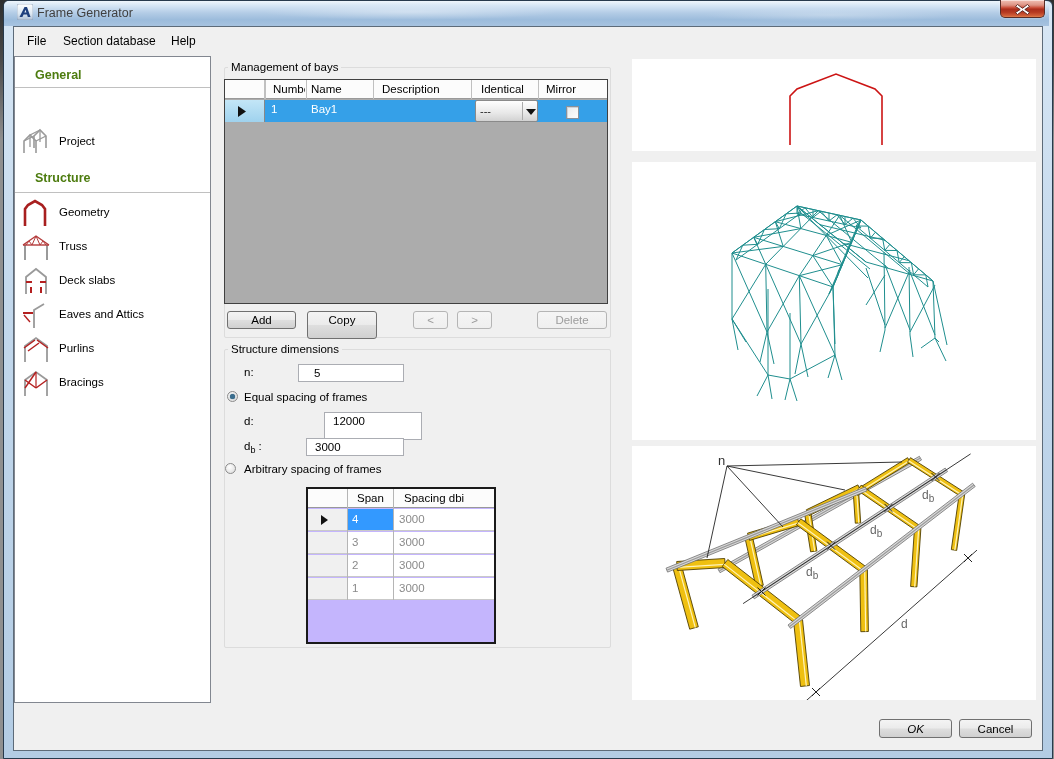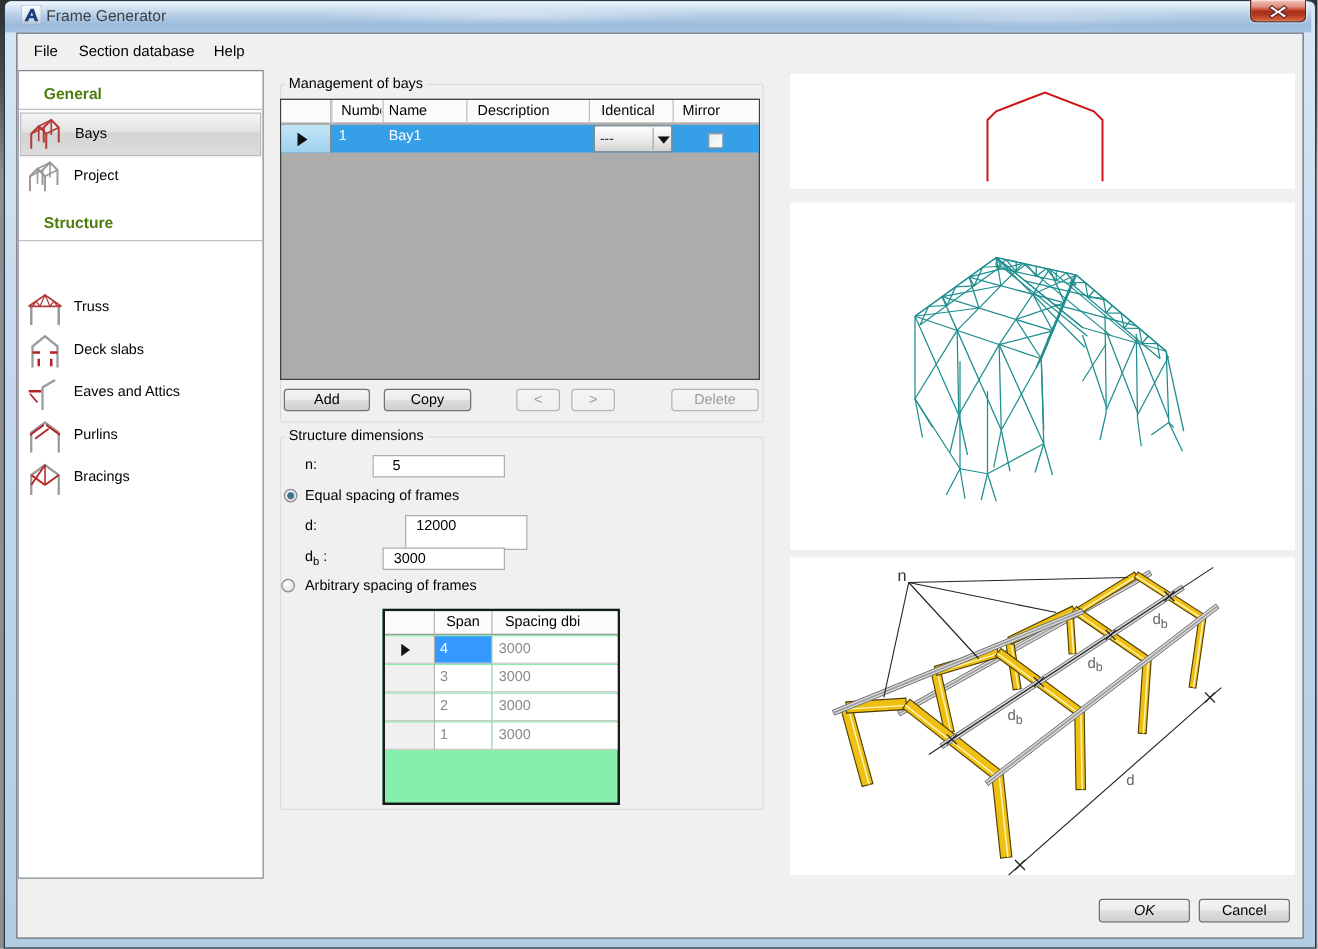--- a/index.html
+++ b/index.html
@@ -44,46 +44,40 @@
 <div class="abs" style="left:1000px;top:0;width:45px;height:18px;border:1px solid #5a2d27;border-top:none;border-radius:0 0 5px 5px;background:linear-gradient(180deg,#f2c0b4 0%,#dd9384 30%,#c94a35 46%,#aa2e1c 54%,#b63a22 72%,#d4643c 95%,#e28a4e 100%);box-shadow:inset 0 1px 0 rgba(255,255,255,0.5), 0 0 2px rgba(255,255,255,0.5);"></div>
 <svg class="abs" width="45" height="18" style="left:1000px;top:0">
     <path d="M17.5 4.5 L22.5 8.3 L27.5 4.5 L29.5 6.5 L24.8 9.5 L29.5 12.5 L27.5 14.5 L22.5 10.7 L17.5 14.5 L15.5 12.5 L20.2 9.5 L15.5 6.5 Z" fill="#fff" stroke="#55241e" stroke-width="0.9"></path>
   </svg>
 <div class="menu" style="left:27px;">File</div>
 <div class="menu" style="left:63px;">Section database</div>
 <div class="menu" style="left:171px;">Help</div>
 <div class="navpanel">
 <div class="navhdr" style="top:11px;">General</div>
 <div class="sep" style="top:30px;"></div>
-<div class="navitem" style="top:33px;height:35px;background:linear-gradient(180deg,#f4f4f4,#e2e2e2 45%,#d3d3d3 46%,#dcdcdc);border:1px solid #bcbcbc;">
-      <svg width="34" height="30" viewBox="0 0 34 30" style="position:absolute;left:4px;top:50%;margin-top:-15px">
-        <polyline points="4,26 4,14 10,8 16,14 16,26" fill="none" stroke="#b43a3a" stroke-width="1.6"></polyline>
-        <polyline points="14,21 14,9 20,3 26,9 26,21" fill="none" stroke="#b43a3a" stroke-width="1.6"></polyline>
-        <line x1="4" y1="14" x2="14" y2="9" stroke="#b43a3a" stroke-width="1.3"></line>
-        <line x1="10" y1="8" x2="20" y2="3" stroke="#b43a3a" stroke-width="1.3"></line>
-        <line x1="16" y1="14" x2="26" y2="9" stroke="#b43a3a" stroke-width="1.3"></line>
-        <line x1="10" y1="8" x2="10" y2="20" stroke="#b43a3a" stroke-width="1.3"></line>
-        <line x1="20" y1="3" x2="20" y2="15" stroke="#b43a3a" stroke-width="1.3"></line>
-      </svg>
-      <span>Bays</span>
-    </div>
 <div class="navitem" style="top:68px;height:34px;">
       <svg width="34" height="30" viewBox="0 0 34 30" style="position:absolute;left:4px;top:50%;margin-top:-15px">
         <polyline points="4,26 4,14 10,8 16,14 16,26" fill="none" stroke="#9a9a9a" stroke-width="1.6"></polyline>
         <polyline points="14,21 14,9 20,3 26,9 26,21" fill="none" stroke="#9a9a9a" stroke-width="1.6"></polyline>
         <line x1="4" y1="14" x2="14" y2="9" stroke="#9a9a9a" stroke-width="1.3"></line>
         <line x1="10" y1="8" x2="20" y2="3" stroke="#9a9a9a" stroke-width="1.3"></line>
         <line x1="16" y1="14" x2="26" y2="9" stroke="#9a9a9a" stroke-width="1.3"></line>
         <line x1="10" y1="8" x2="10" y2="20" stroke="#9a9a9a" stroke-width="1.3"></line>
         <line x1="20" y1="3" x2="20" y2="15" stroke="#9a9a9a" stroke-width="1.3"></line>
       </svg>
       <span>Project</span>
     </div>
 <div class="navhdr" style="top:114px;">Structure</div>
 <div class="sep" style="top:135px;"></div>
+<div class="navitem" style="top:139px;height:34px;">
+      <svg width="34" height="30" viewBox="0 0 34 30" style="position:absolute;left:4px;top:50%;margin-top:-15px">
+        <polyline points="5,28 5,11 8,7 15,3 22,7 25,11 25,28" fill="none" stroke="#a81f1f" stroke-width="2.6"></polyline>
+      </svg>
+      <span>Geometry</span>
+    </div>
 <div class="navitem" style="top:173px;height:34px;padding-left:20px;">
       <svg width="34" height="30" viewBox="0 0 34 30" style="position:absolute;left:4px;top:50%;margin-top:-15px">
         <line x1="5" y1="13" x2="5" y2="28" stroke="#9a9a9a" stroke-width="2"></line>
         <line x1="27" y1="13" x2="27" y2="28" stroke="#9a9a9a" stroke-width="2"></line>
         <polyline points="3,13 16,4 29,13" fill="none" stroke="#b43a3a" stroke-width="1.4"></polyline>
         <line x1="3" y1="13" x2="29" y2="13" stroke="#b43a3a" stroke-width="1.4"></line>
         <polyline points="6,13 9,9 12,13 16,4 20,13 23,9 26,13" fill="none" stroke="#b43a3a" stroke-width="1"></polyline>
       </svg>
       <span>Truss</span>
     </div>
@@ -150,21 +144,21 @@
 <div class="abs" style="left:250px;top:20px;width:63px;height:22px;background:linear-gradient(180deg,#fefefe,#e8e8e8 60%,#d2d2d2);border:1px solid #8a8a8a;border-radius:2px;">
   <div class="abs" style="left:4px;top:4px;font-size:11px;color:#222;">---</div>
   <div class="abs" style="left:46px;top:1px;width:1px;height:18px;background:#aaa;"></div>
   <svg class="abs" width="10" height="6" style="left:50px;top:8px">
         <path d="M0 0 L10 0 L5 6 Z" fill="#111"></path>
       </svg>
 </div>
 <div class="abs" style="left:341px;top:26px;width:13px;height:13px;background:linear-gradient(135deg,#e9ebec,#fdfdfd);border:1px solid #8a9199;box-shadow:inset 1px 1px 0 #cdd2d8;"></div>
 </div>
 <div class="btn" style="left:227px;top:311px;width:69px;height:18px;line-height:17px;">Add</div>
-<div class="btn" style="left:307px;top:311px;width:70px;height:18px;line-height:17px;">Copy</div>
+<div class="btn" style="left:307px;top:311px;width:70px;height:28px;line-height:17px;">Copy</div>
 <div class="btn dis" style="left:413px;top:311px;width:35px;height:18px;line-height:17px;">&lt;</div>
 <div class="btn dis" style="left:457px;top:311px;width:35px;height:18px;line-height:17px;">&gt;</div>
 <div class="btn dis" style="left:537px;top:311px;width:70px;height:18px;line-height:17px;">Delete</div>
 <div class="groupbox" style="left:224px;top:349px;width:387px;height:299px;"></div>
 <div class="grouplabel" style="left:228px;top:343px;">Structure dimensions</div>
 <div class="lbl" style="left:244px;top:366px;">n:</div>
 <div class="tbx" style="left:298px;top:364px;width:106px;height:18px;">
     <span style="left:15px;">5</span>
   </div>
 <div class="radio on" style="left:227px;top:391px;"></div>
@@ -172,21 +166,21 @@
 <div class="lbl" style="left:244px;top:415px;">d:</div>
 <div class="tbx" style="left:324px;top:412px;width:98px;height:28px;text-align:center;">
     <span>12000</span>
   </div>
 <div class="lbl" style="left:244px;top:440px;">d<sub style="font-size:9px">b</sub> :</div>
 <div class="tbx" style="left:306px;top:438px;width:98px;height:18px;">
     <span>3000</span>
   </div>
 <div class="radio" style="left:225px;top:463px;"></div>
 <div class="lbl" style="left:244px;top:463px;">Arbitrary spacing of frames</div>
-<div class="abs" style="left:306px;top:487px;width:190px;height:157px;border:2px solid #1a1a1a;background:#86efac;">
+<div class="abs" style="left:306px;top:487px;width:190px;height:157px;border:2px solid #1a1a1a;background:#c4b5fd;">
     <div class="abs" style="left:0;top:0;width:186px;height:19px;background:#fcfcfc;border-bottom:1px solid #999;"></div>
     <div class="abs" style="left:49px;top:3px;font-size:11.5px;">Span</div>
     <div class="abs" style="left:96px;top:3px;font-size:11.5px;">Spacing dbi</div>
     <div class="abs" style="left:39px;top:0;width:1px;height:111px;background:#b5b5b5;"></div>
     <div class="abs" style="left:85px;top:0;width:1px;height:111px;background:#b5b5b5;"></div>
     <div class="abs" style="left:0;top:20px;width:39px;height:22px;background:#f0f0f0;border-bottom:1px solid #c9c9c9;"></div>
     <div class="abs" style="left:40px;top:20px;width:45px;height:22px;background:#3399ff;border-bottom:1px solid #c9c9c9;">
       <span class="abs" style="left:4px;top:4px;font-size:11.5px;color:#fff;">4</span>
     </div>
     <div class="abs" style="left:86px;top:20px;width:100px;height:22px;background:#fff;border-bottom:1px solid #c9c9c9;">

